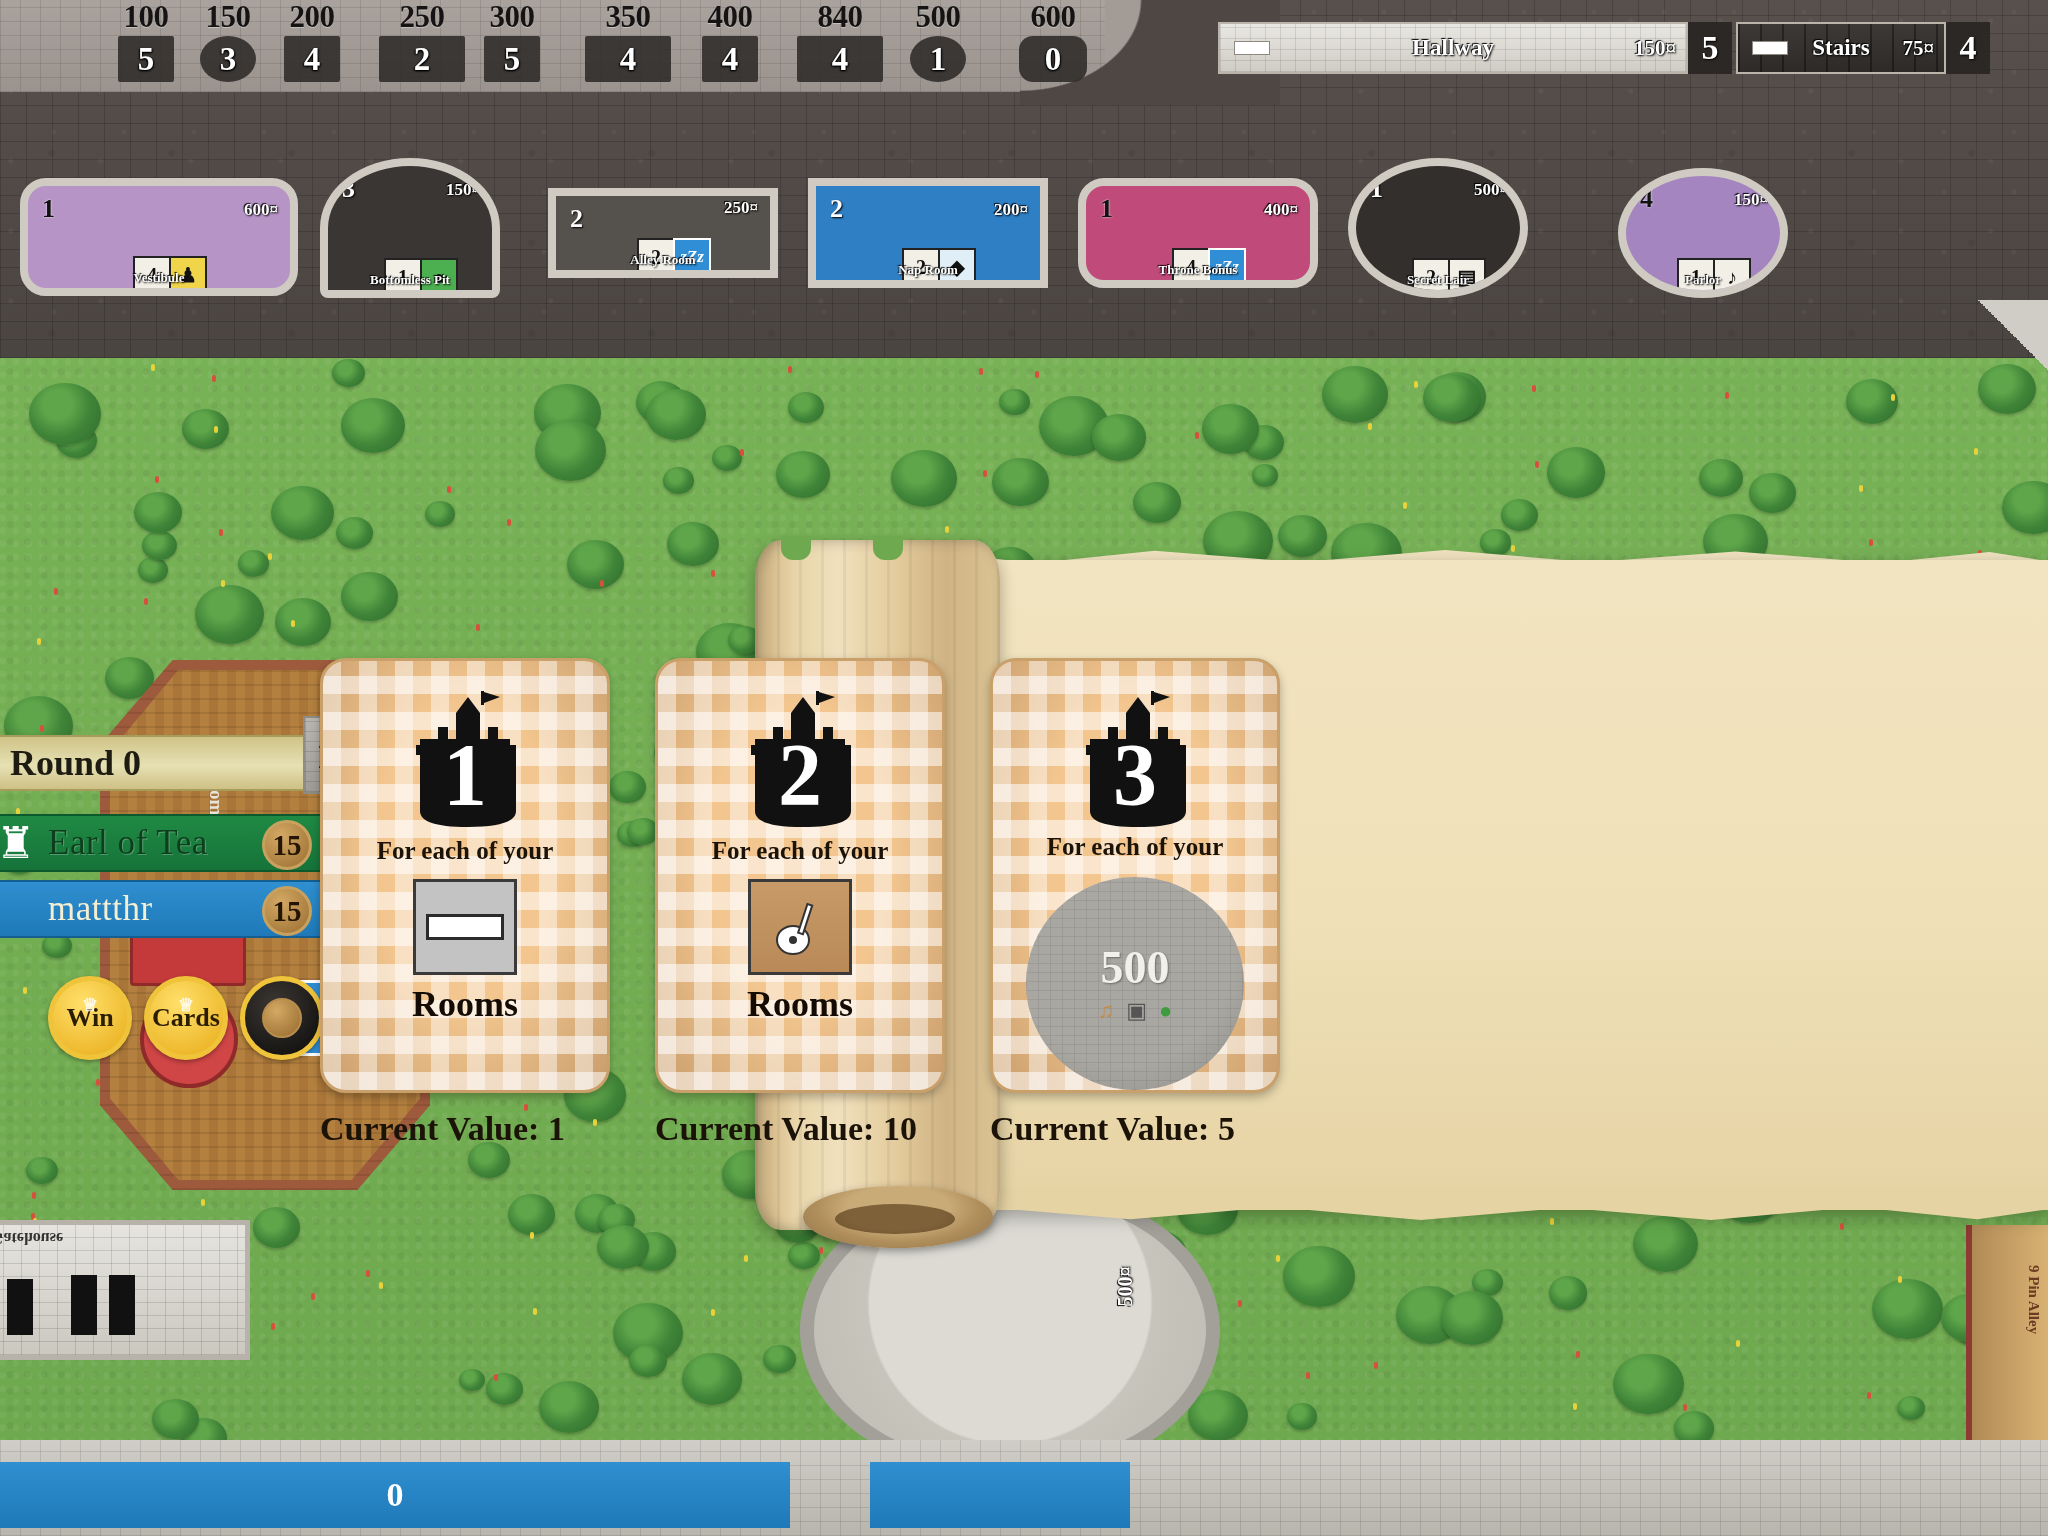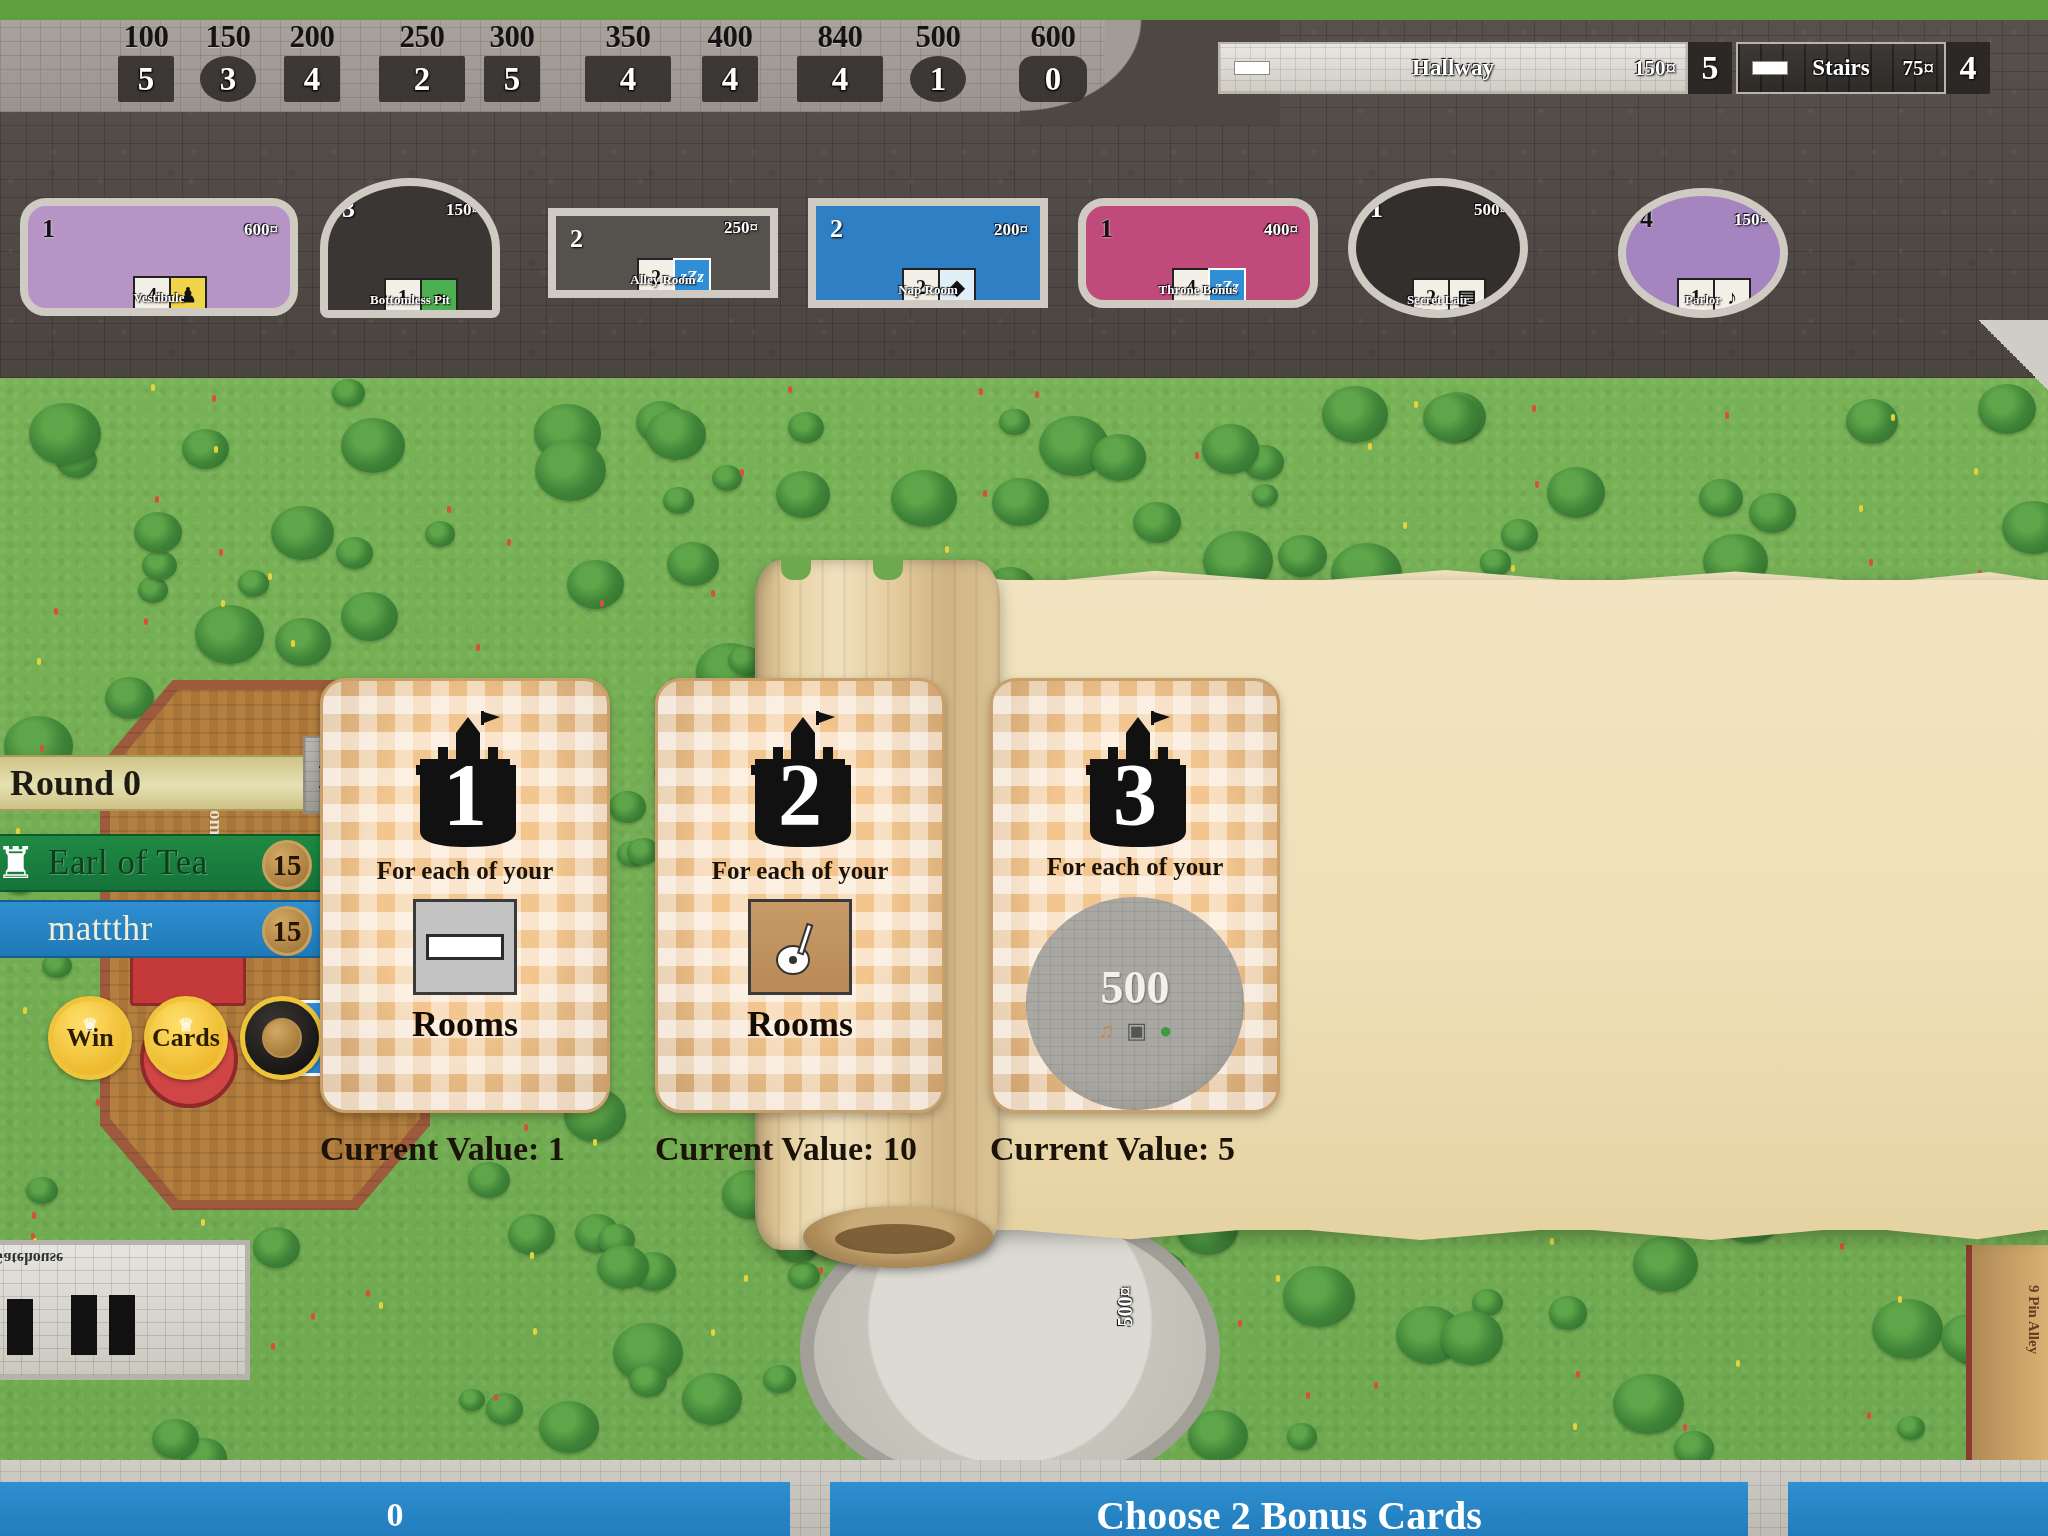--- a/index.html
+++ b/index.html
@@ -2,21 +2,21 @@
 <html><head>
 <meta charset="utf-8">
 <title>Castle Builder</title>
 <style>
   html,body{margin:0;padding:0;}
   body{
     width:2048px;height:1536px;overflow:hidden;position:relative;
     font-family:"Liberation Serif", serif;
     background:#5fa03c;
   }
-  #app{position:absolute;inset:0;margin-top:20px;}
+  #app{position:absolute;inset:0;}
 
   
   .stone-bg{
     position:absolute;left:0;top:0;width:2048px;height:358px;
     background:
       repeating-linear-gradient(0deg, rgba(0,0,0,.16) 0 1px, rgba(0,0,0,0) 1px 18px),
       repeating-linear-gradient(90deg, rgba(0,0,0,.16) 0 1px, rgba(0,0,0,0) 1px 26px),
       linear-gradient(180deg,#57504c,#4b4542);
     background-color:#4e4743;
   }
@@ -1072,19 +1072,18 @@
           </div>
         </div>
         <div class="card-value">Current Value: 5</div>
       </div>
     </div>
 
   <div class="bottom-stone"></div>
   <div class="bottom-bar">
     <div class="bb-left">0</div>
     <div class="bb-gap"></div>
-    <div class="bb-mid">Choose 2 Bonus Cards</div>
     <div class="bb-gap"></div>
     <div class="bb-right"></div>
   </div>
 
   <div class="corner-fold"></div>
 </div>
 
 </body></html>

